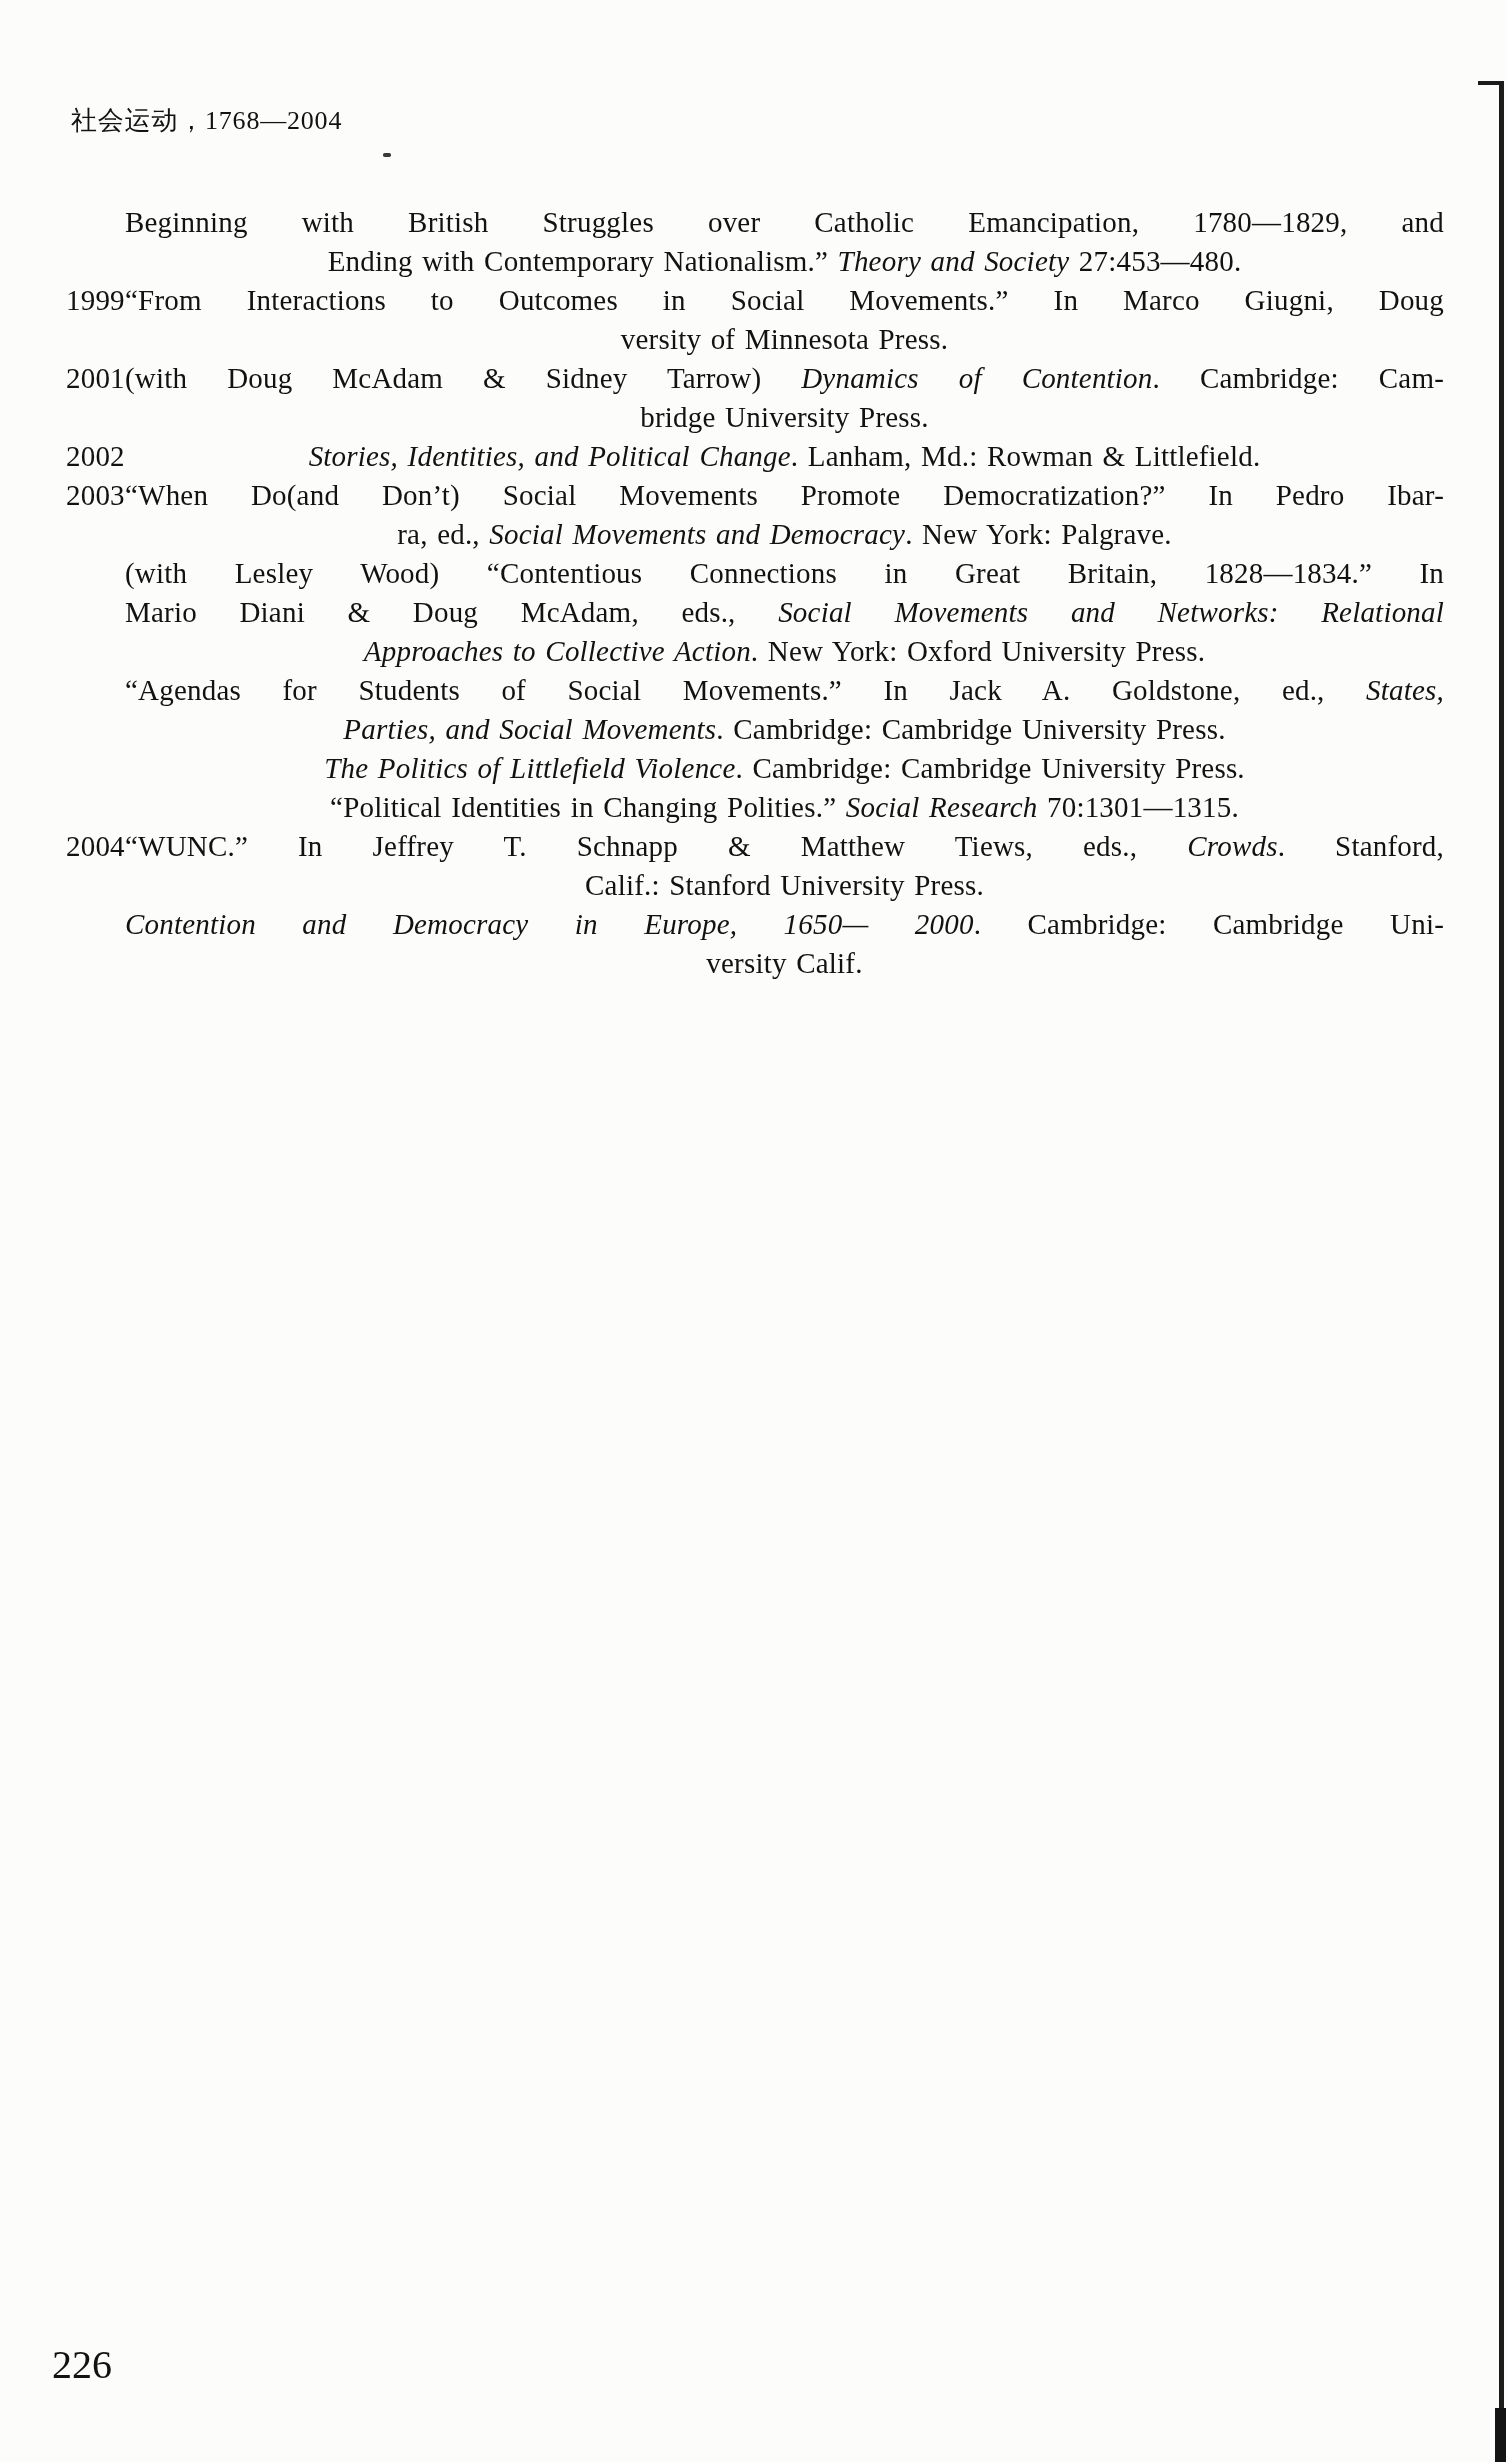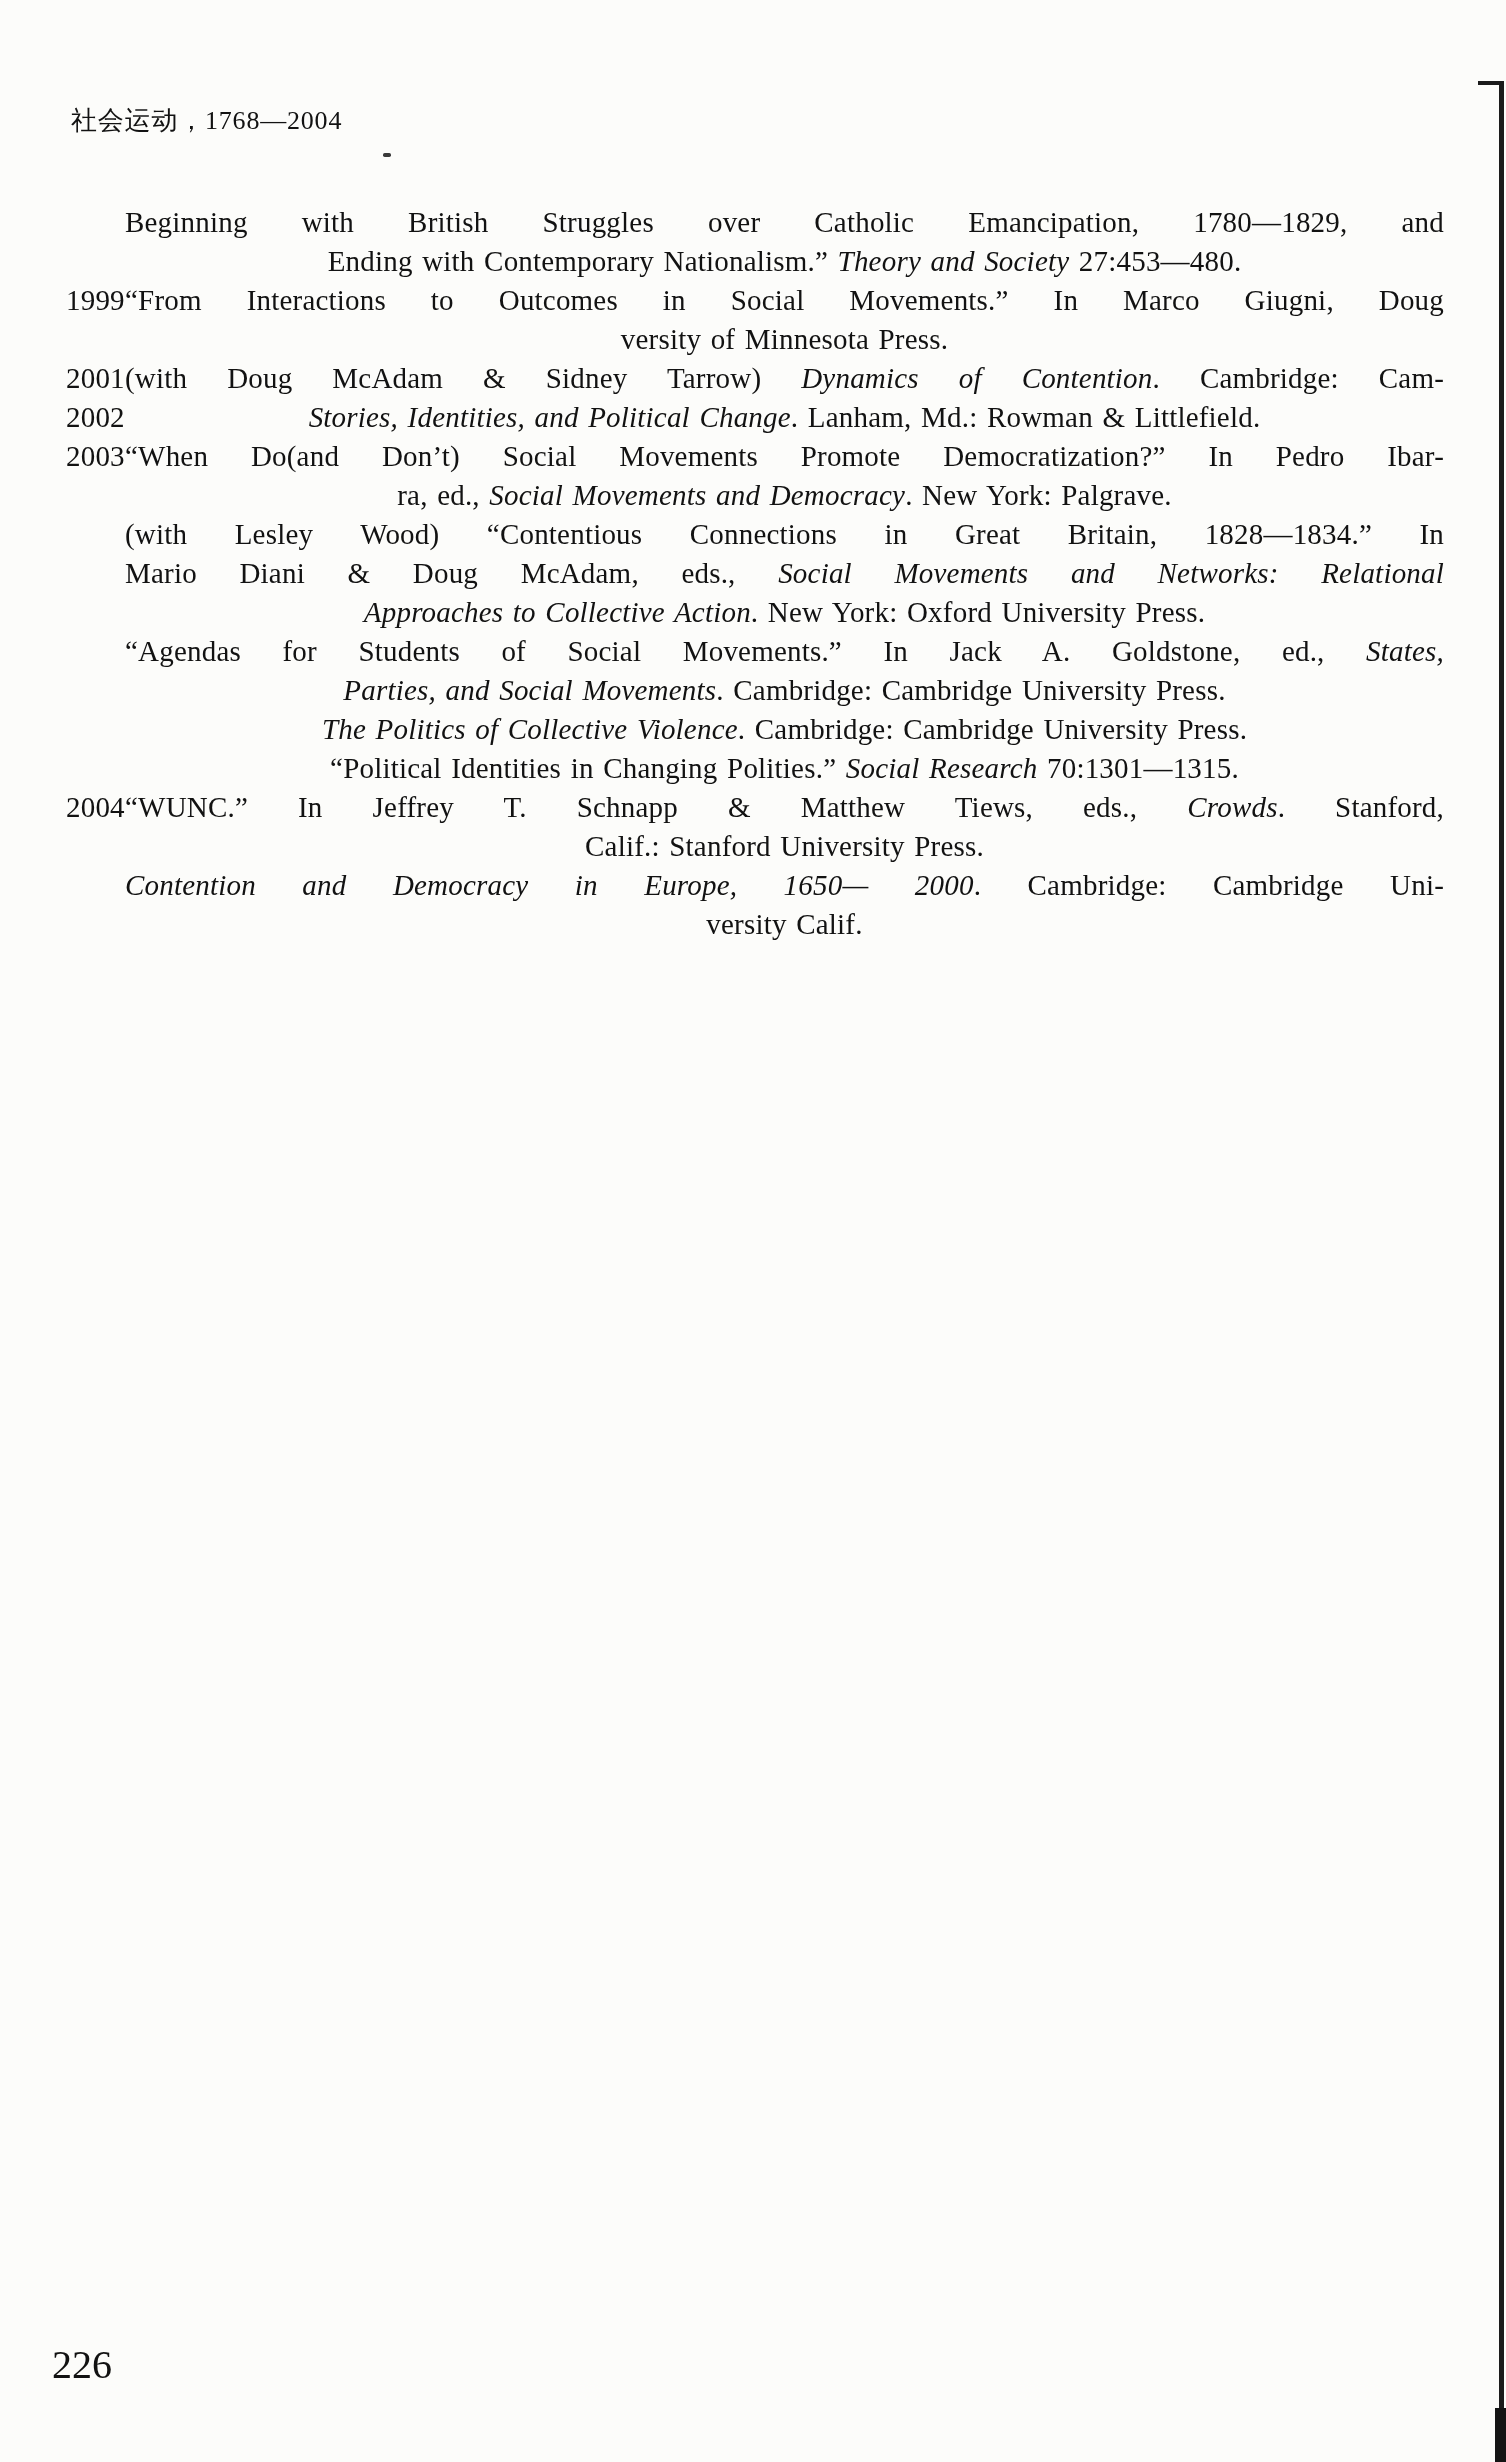--- a/index.html
+++ b/index.html
@@ -95,20 +95,23 @@
       <span class="content j"><span>“From Interactions to Outcomes in Social Movements.” In Marco Giugni, Doug</span></span>
     </div>
     <div class="line">
       <span class="content"><span>versity of Minnesota Press.</span></span>
     </div>
     <div class="line">
       <span class="year">2001</span>
       <span class="content j"><span>(with Doug McAdam &amp; Sidney Tarrow) </span><i>Dynamics of Contention</i><span>. Cambridge: Cam-</span></span>
     </div>
     <div class="line">
+      <span class="content"><span>bridge University Press.</span></span>
+    </div>
+    <div class="line">
       <span class="year">2002</span>
       <span class="content"><i>Stories, Identities, and Political Change</i><span>. Lanham, Md.: Rowman &amp; Littlefield.</span></span>
     </div>
     <div class="line">
       <span class="year">2003</span>
       <span class="content j"><span>“When Do(and Don’t) Social Movements Promote Democratization?” In Pedro Ibar-</span></span>
     </div>
     <div class="line">
       <span class="content"><span>ra, ed., </span><i>Social Movements and Democracy</i><span>. New York: Palgrave.</span></span>
     </div>
@@ -121,21 +124,21 @@
     <div class="line">
       <span class="content"><i>Approaches to Collective Action</i><span>. New York: Oxford University Press.</span></span>
     </div>
     <div class="line">
       <span class="content j"><span>“Agendas for Students of Social Movements.” In Jack A. Goldstone, ed., </span><i>States,</i></span>
     </div>
     <div class="line">
       <span class="content"><i>Parties, and Social Movements</i><span>. Cambridge: Cambridge University Press.</span></span>
     </div>
     <div class="line">
-      <span class="content"><i>The Politics of Collective Violence</i><span>. Cambridge: Cambridge University Press.</span></span>
+      <span class="content"><i>The Politics of Littlefield Violence</i><span>. Cambridge: Cambridge University Press.</span></span>
     </div>
     <div class="line">
       <span class="content"><span>“Political Identities in Changing Polities.” </span><i>Social Research</i><span> 70:1301—1315.</span></span>
     </div>
     <div class="line">
       <span class="year">2004</span>
       <span class="content j"><span>“WUNC.” In Jeffrey T. Schnapp &amp; Matthew Tiews, eds., </span><i>Crowds</i><span>. Stanford,</span></span>
     </div>
     <div class="line">
       <span class="content"><span>Calif.: Stanford University Press.</span></span>

